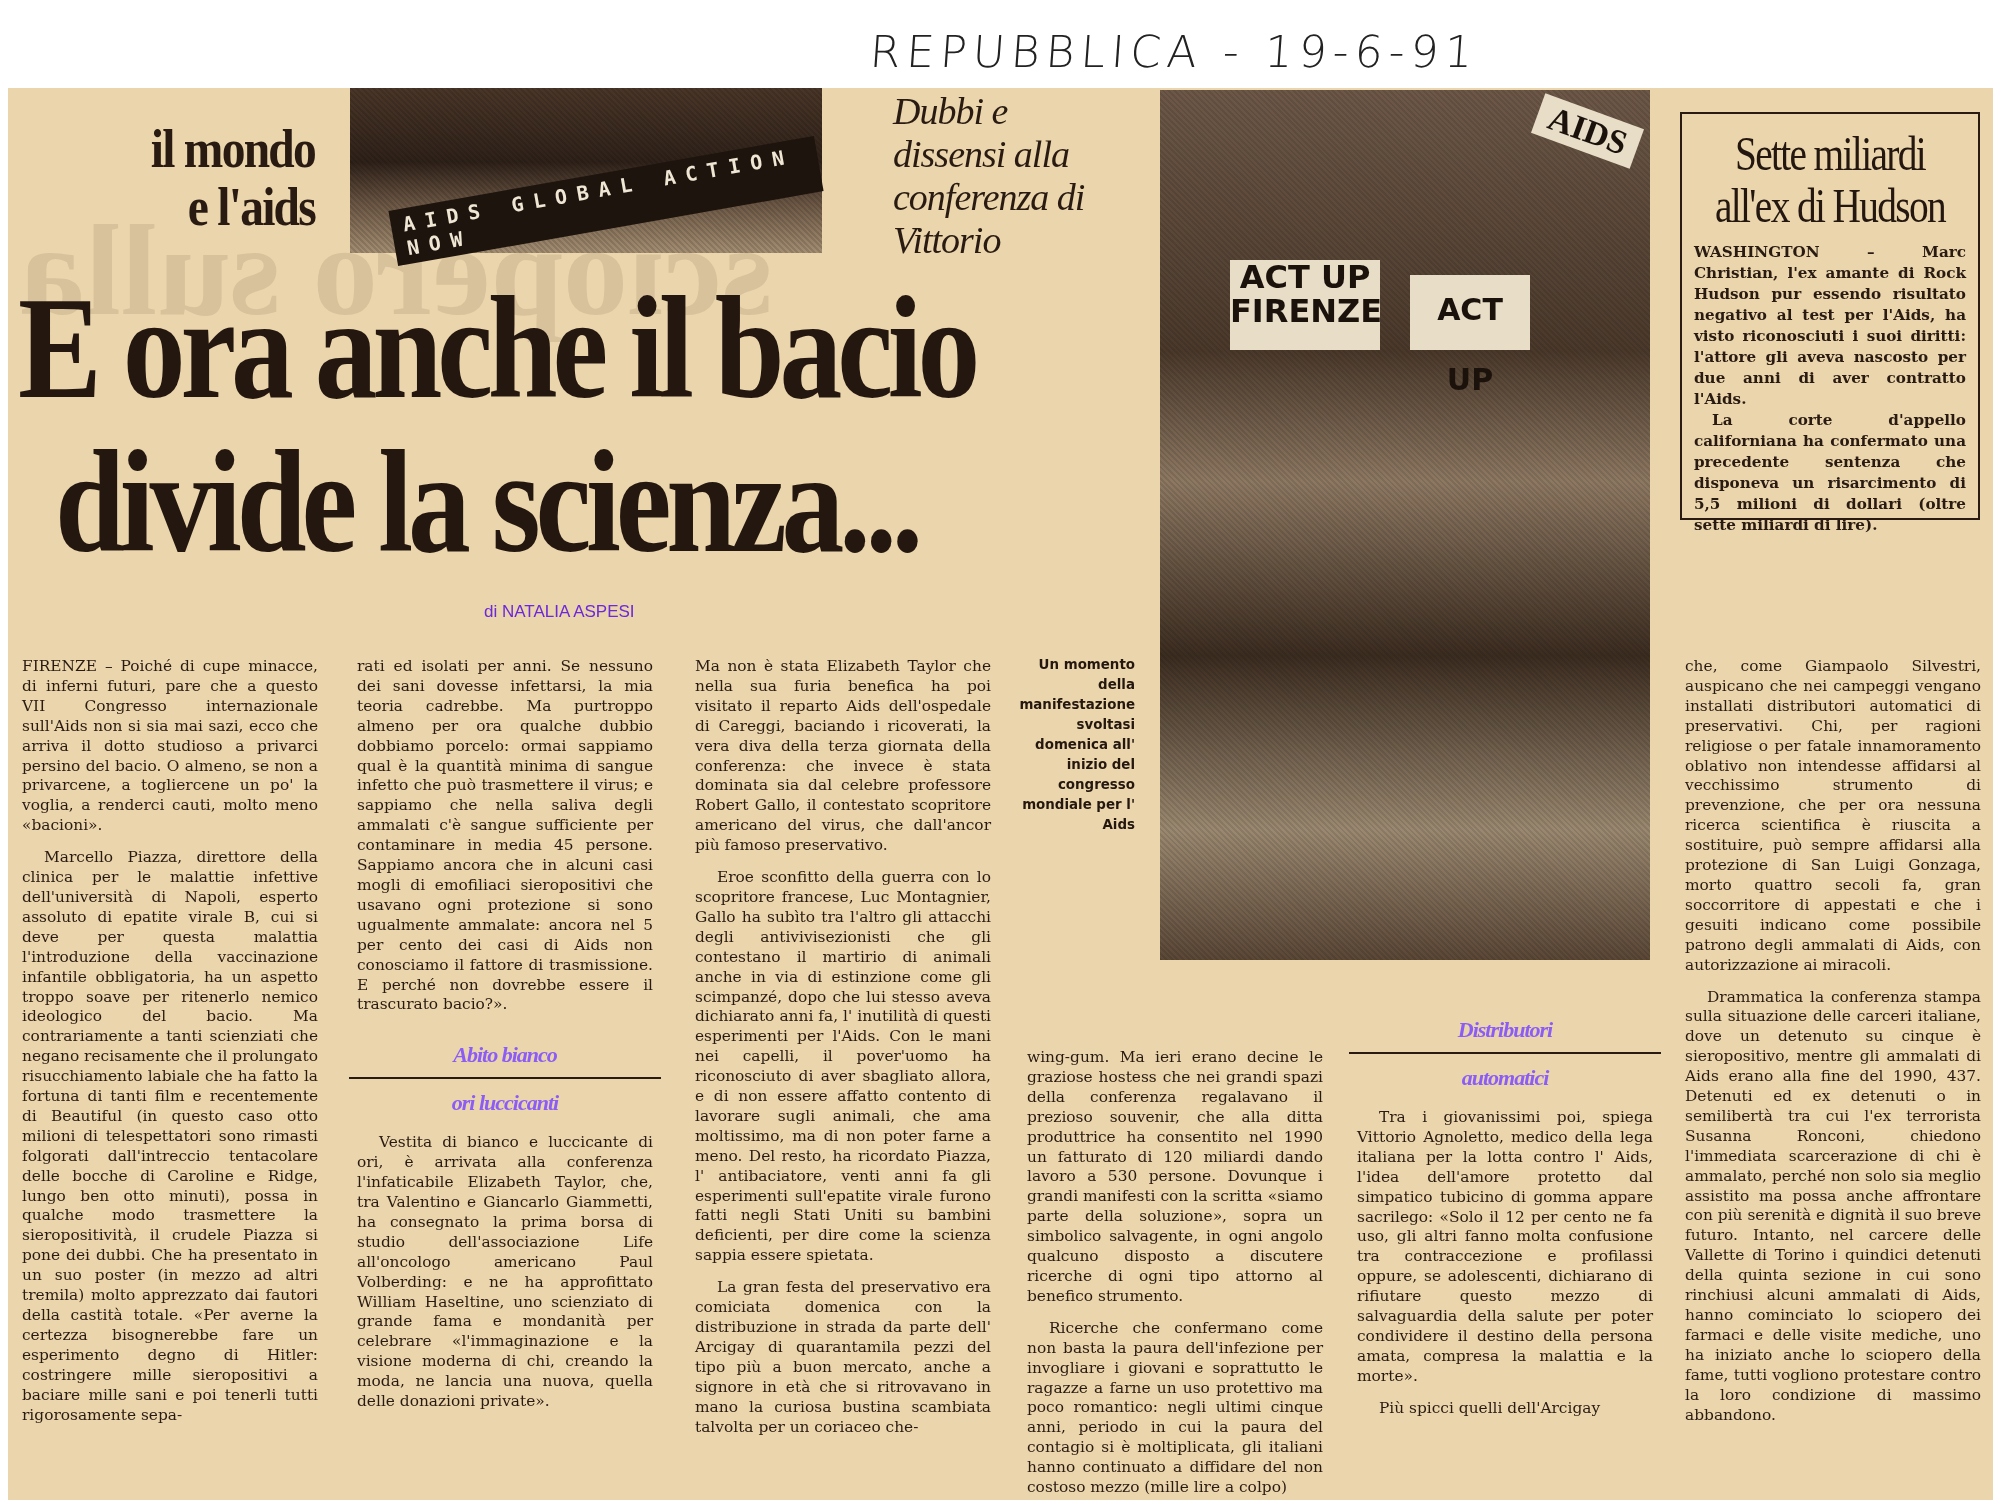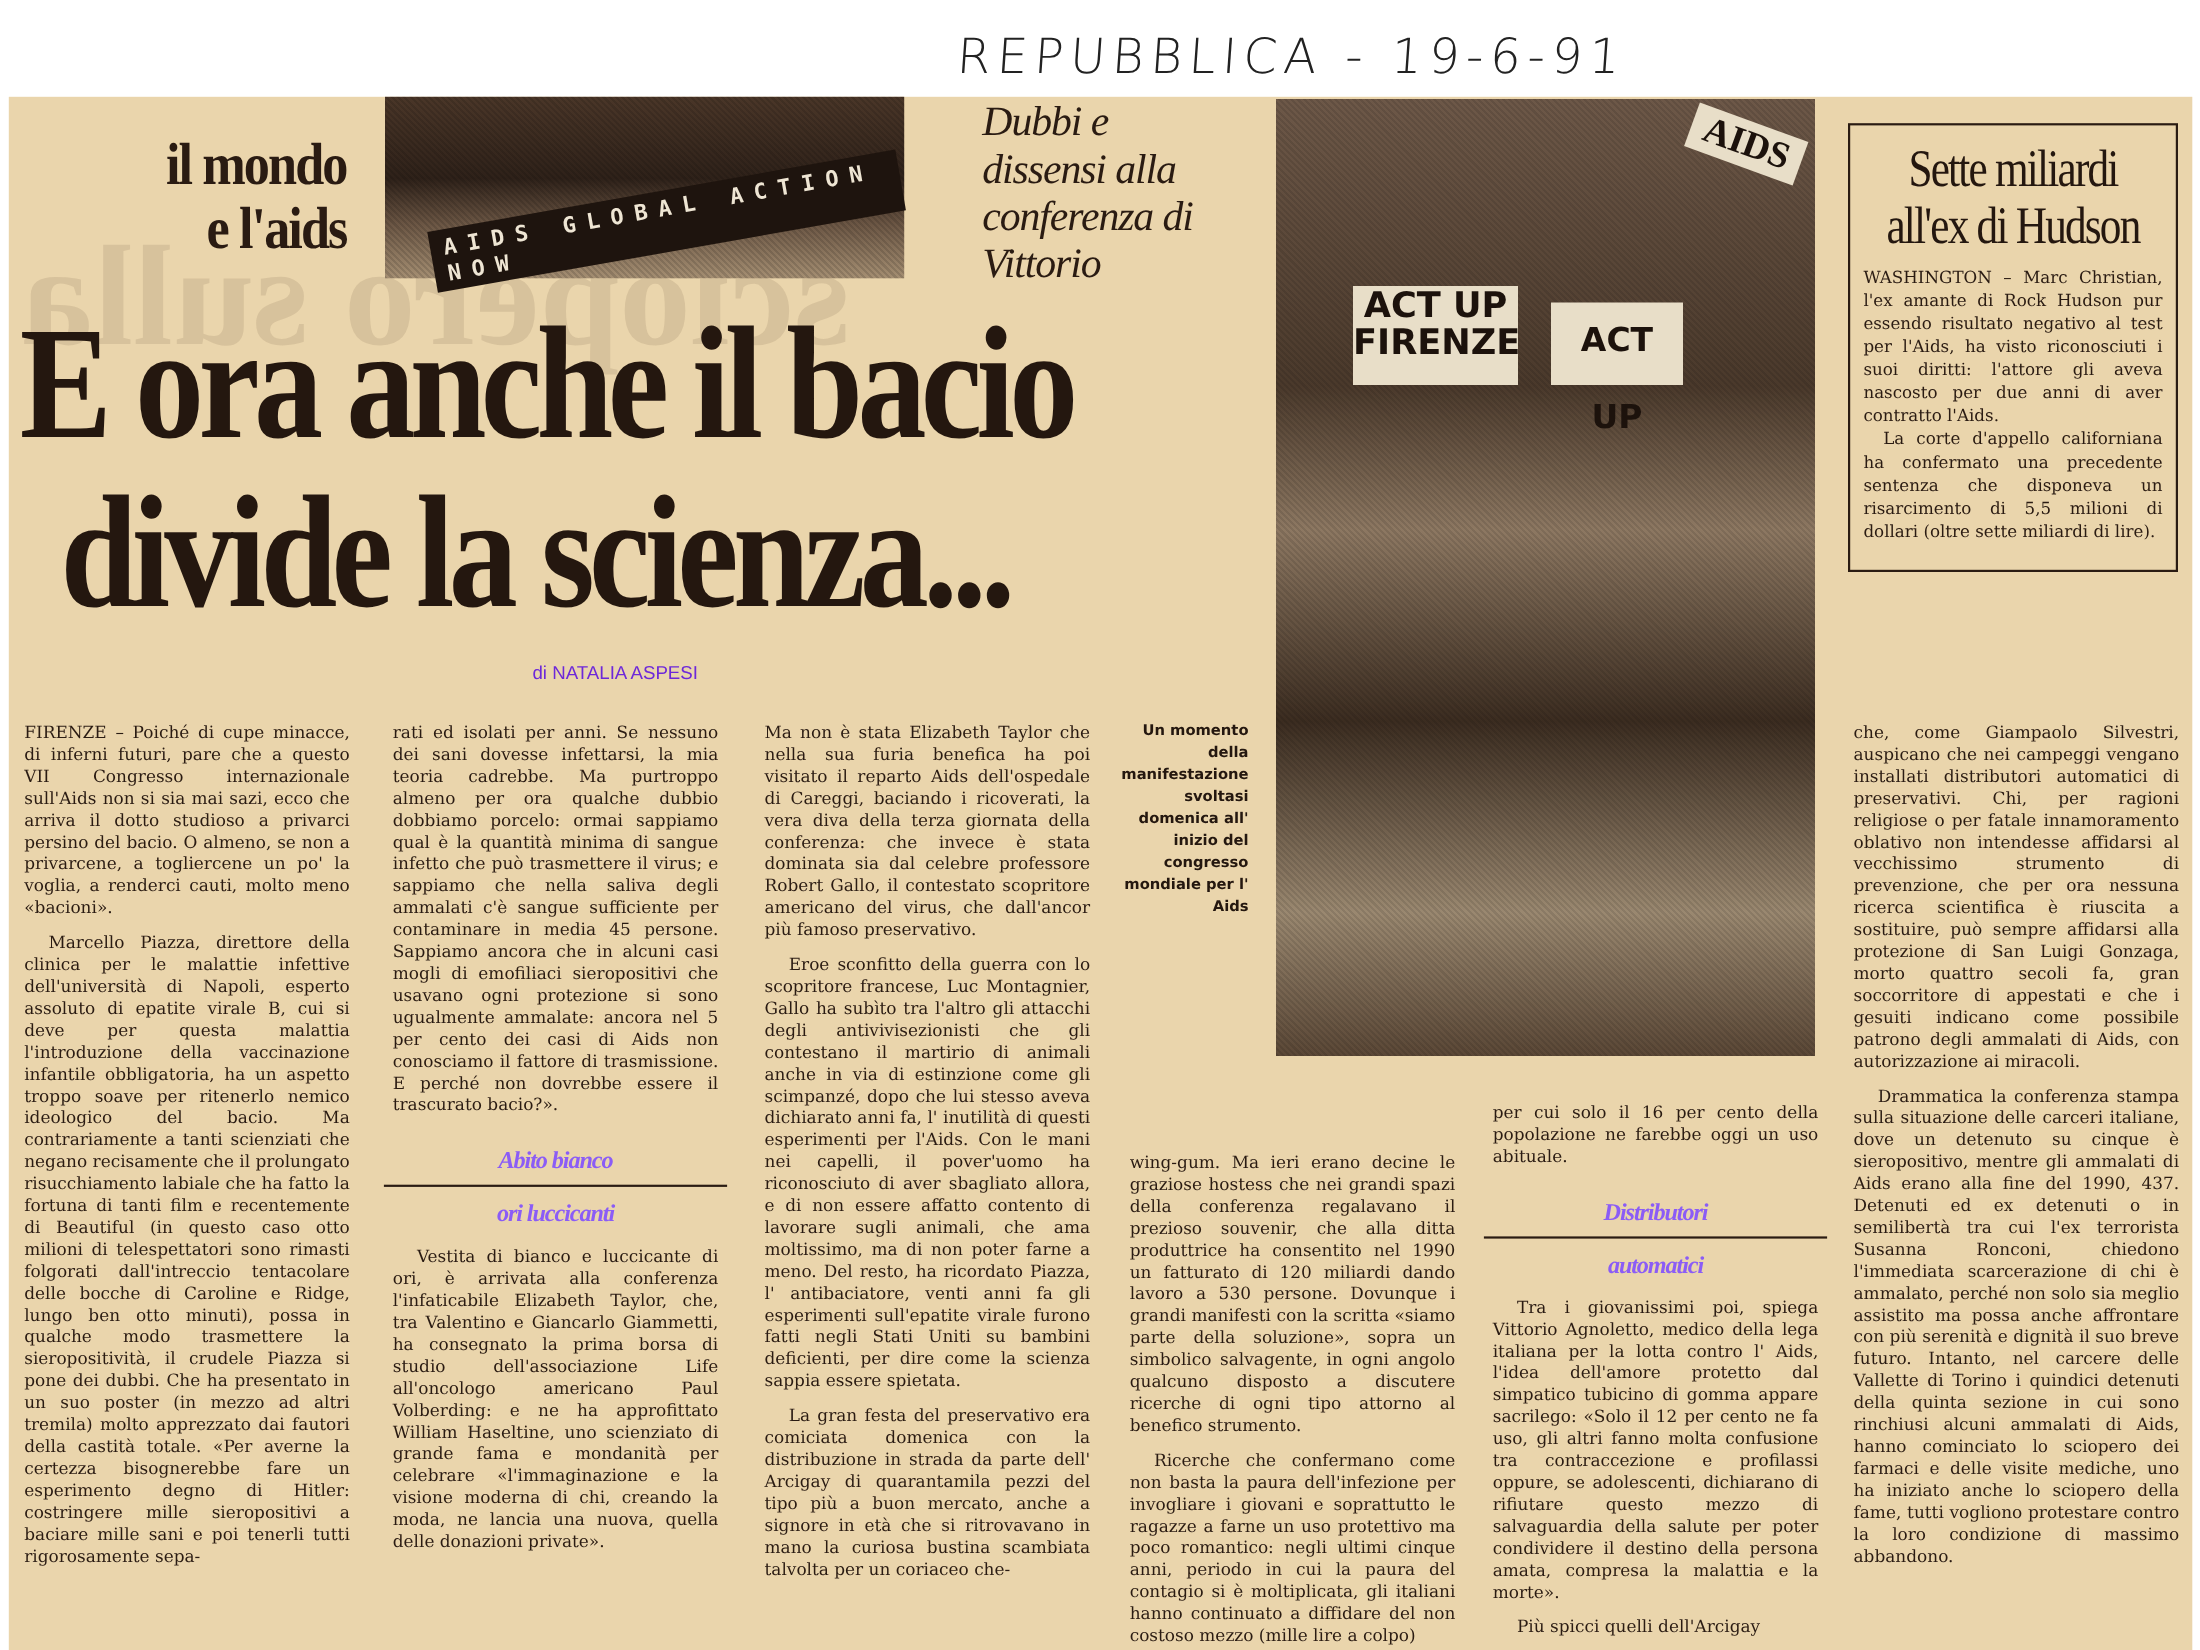--- a/index.html
+++ b/index.html
@@ -67,21 +67,21 @@
   .sidebar {
     left: 1680px; top: 112px; width: 300px; height: 408px;
     border: 2px solid #2a1b12; box-sizing: border-box; padding: 10px 12px;
   }
   .sidebar-title {
     font-family: "Liberation Serif", serif; font-size: 48px; line-height: 52px;
     text-align: center; letter-spacing: -2px; color: #24170f;
     transform: scaleX(0.82); transform-origin: center top; margin: 4px -30px 10px;
   }
   .sidebar-body {
-    font-family: "DejaVu Serif", serif; font-weight: normal; font-size: 15.2px; line-height: 21px;
+    font-family: "DejaVu Serif", serif; font-weight: bold; font-size: 15.2px; line-height: 21px;
     text-align: justify; color: #2a1b12;
   }
   .sidebar-body p { margin: 0; text-indent: 18px; }
   .sidebar-body p:first-child { text-indent: 0; }
   .byline {
     left: 484px; top: 602px;
     font-family: "Liberation Sans", sans-serif; font-size: 17px; color: #6d28d9;
   }
   .col {
     position: absolute; top: 645px; width: 320px;
@@ -187,21 +187,20 @@
 </div>
 
 <div class="abs caption">Un momento della manifestazione svoltasi domenica all' inizio del congresso mondiale per l' Aids</div>
 
 <div class="col col4">
   <p class="first">wing-gum. Ma ieri erano decine le graziose hostess che nei grandi spazi della conferenza regalavano il prezioso souvenir, che alla ditta produttrice ha consentito nel 1990 un fatturato di 120 miliardi dando lavoro a 530 persone. Dovunque i grandi manifesti con la scritta «siamo parte della soluzione», sopra un simbolico salvagente, in ogni angolo qualcuno disposto a discutere ricerche di ogni tipo attorno al benefico strumento.</p>
   <p>Ricerche che confermano come non basta la paura dell'infezione per invogliare i giovani e soprattutto le ragazze a farne un uso protettivo ma poco romantico: negli ultimi cinque anni, periodo in cui la paura del contagio si è moltiplicata, gli italiani hanno continuato a diffidare del non costoso mezzo (mille lire a colpo)</p>
 </div>
 
 <div class="col col5">
-  <p class="first">per cui solo il 16 per cento della popolazione ne farebbe oggi un uso abituale.</p>
   <div class="subhead-wrap">
     <div class="subhead">Distributori</div>
     <div class="subhead-rule"></div>
     <div class="subhead">automatici</div>
   </div>
   <p>Tra i giovanissimi poi, spiega Vittorio Agnoletto, medico della lega italiana per la lotta contro l' Aids, l'idea dell'amore protetto dal simpatico tubicino di gomma appare sacrilego: «Solo il 12 per cento ne fa uso, gli altri fanno molta confusione tra contraccezione e profilassi oppure, se adolescenti, dichiarano di rifiutare questo mezzo di salvaguardia della salute per poter condividere il destino della persona amata, compresa la malattia e la morte».</p>
   <p>Più spicci quelli dell'Arcigay</p>
 </div>
 
 <div class="col col6">

